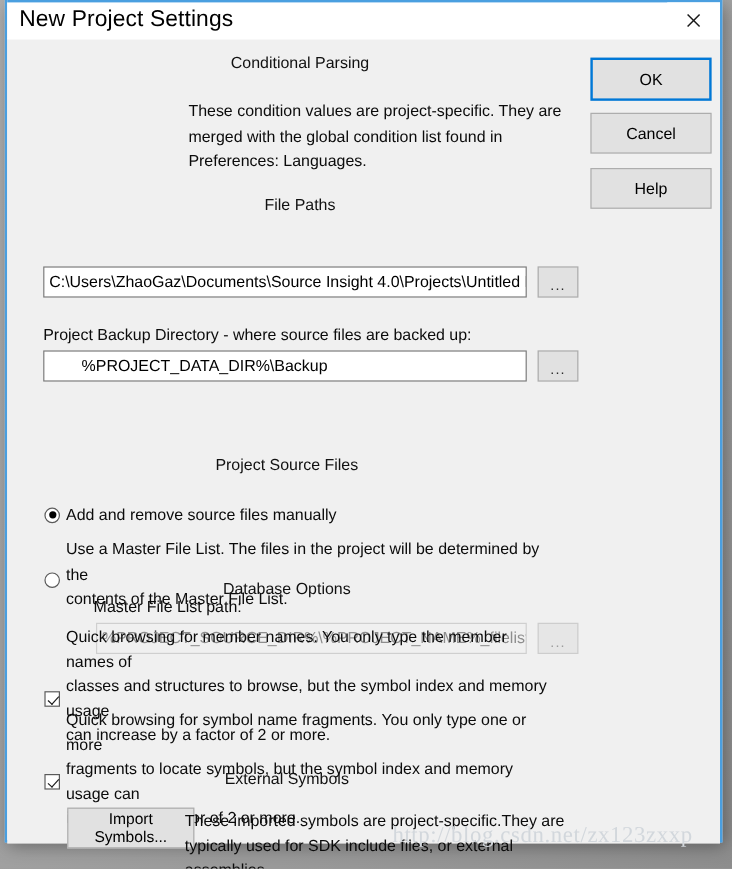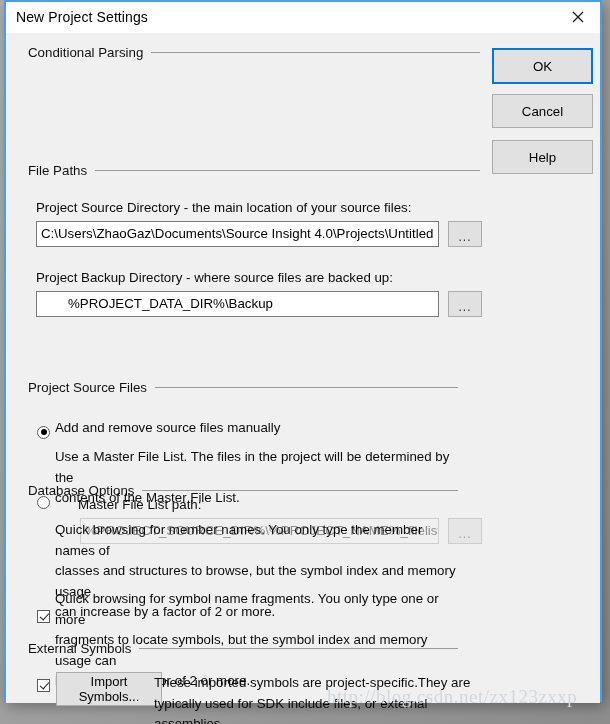--- a/index.html
+++ b/index.html
@@ -35,21 +35,21 @@
     position: relative;
     height: 30px;
     background: #ffffff;
     border-top: 2px solid #4a9fe0;
     border-bottom: 1px solid #ffffff;
     display: flex;
     align-items: center;
   }
   .title-text {
     margin-left: 10px;
-    font-size: 14px;
+    font-size: 19px;
     color: #000000;
     letter-spacing: 0.1px;
   }
   .close-btn {
     position: absolute;
     right: 0;
     top: 0;
     width: 44px;
     height: 29px;
     display: flex;
@@ -68,20 +68,21 @@
 
   
   .group {
     position: absolute;
     left: 22px;
   }
   .group-head {
     display: flex;
     align-items: center;
     white-space: nowrap;
+    flex-direction: column;
   }
   .group-title {
     font-size: 13.3px;
     color: #111;
     padding-right: 8px;
   }
   .group-line {
     height: 1px;
     background: #9a9a9a;
     flex: 1 1 auto;
@@ -208,21 +209,21 @@
     content: "";
     position: absolute;
     left: 3.5px; top: 0.5px;
     width: 4px; height: 8px;
     border: solid #1b1b1b;
     border-width: 0 1.6px 1.6px 0;
     transform: rotate(42deg);
   }
   .opt-row {
     display: flex;
-    align-items: flex-end;
+    align-items: center;
   }
   .opt-label {
     font-size: 13.3px;
     color: #0b0b0b;
     line-height: 20.5px;
     margin-left: 5px;
     white-space: pre-line;
   }
 
   
@@ -263,31 +264,33 @@
       <button class="btn default btn-right" id="btn-ok">OK</button>
       <button class="btn btn-right" id="btn-cancel">Cancel</button>
       <button class="btn btn-right" id="btn-help">Help</button>
 
       <div class="group" style="top:12px; width:452px;">
         <div class="group-head">
           <span class="group-title">Conditional Parsing</span>
           <span class="group-line"></span>
         </div>
         <div style="position:relative; height:92px;">
+          <div class="desc" style="position:absolute; left:129px; top:22px; width:330px;">These condition values are project-specific.  They are
+merged with the global condition list found in
+Preferences: Languages.</div>
         </div>
       </div>
 
       <div class="group" style="top:130px; width:452px;">
         <div class="group-head">
           <span class="group-title">File Paths</span>
           <span class="group-line"></span>
         </div>
 
         <div style="position:relative; height:160px;">
-          <div class="field-label" style="position:absolute; left:8px; top:22px;">Project Source Directory - the main location of your source files:</div>
           <div class="textinput" style="position:absolute; left:8px; top:43px; width:403px;">C:\Users\ZhaoGaz\Documents\Source Insight 4.0\Projects\Untitled Project</div>
           <button class="btn btn-ellipsis" style="position:absolute; left:420px; top:43px;">...</button>
 
           <div class="field-label" style="position:absolute; left:8px; top:92px;">Project Backup Directory - where source files are backed up:</div>
           <div class="textinput" style="position:absolute; left:8px; top:113px; width:403px;padding-left:31px;">%PROJECT_DATA_DIR%\Backup</div>
           <button class="btn btn-ellipsis" style="position:absolute; left:420px; top:113px;">...</button>
         </div>
       </div>
 
       <div class="group" style="top:303px; width:430px;margin-top:44px;">

